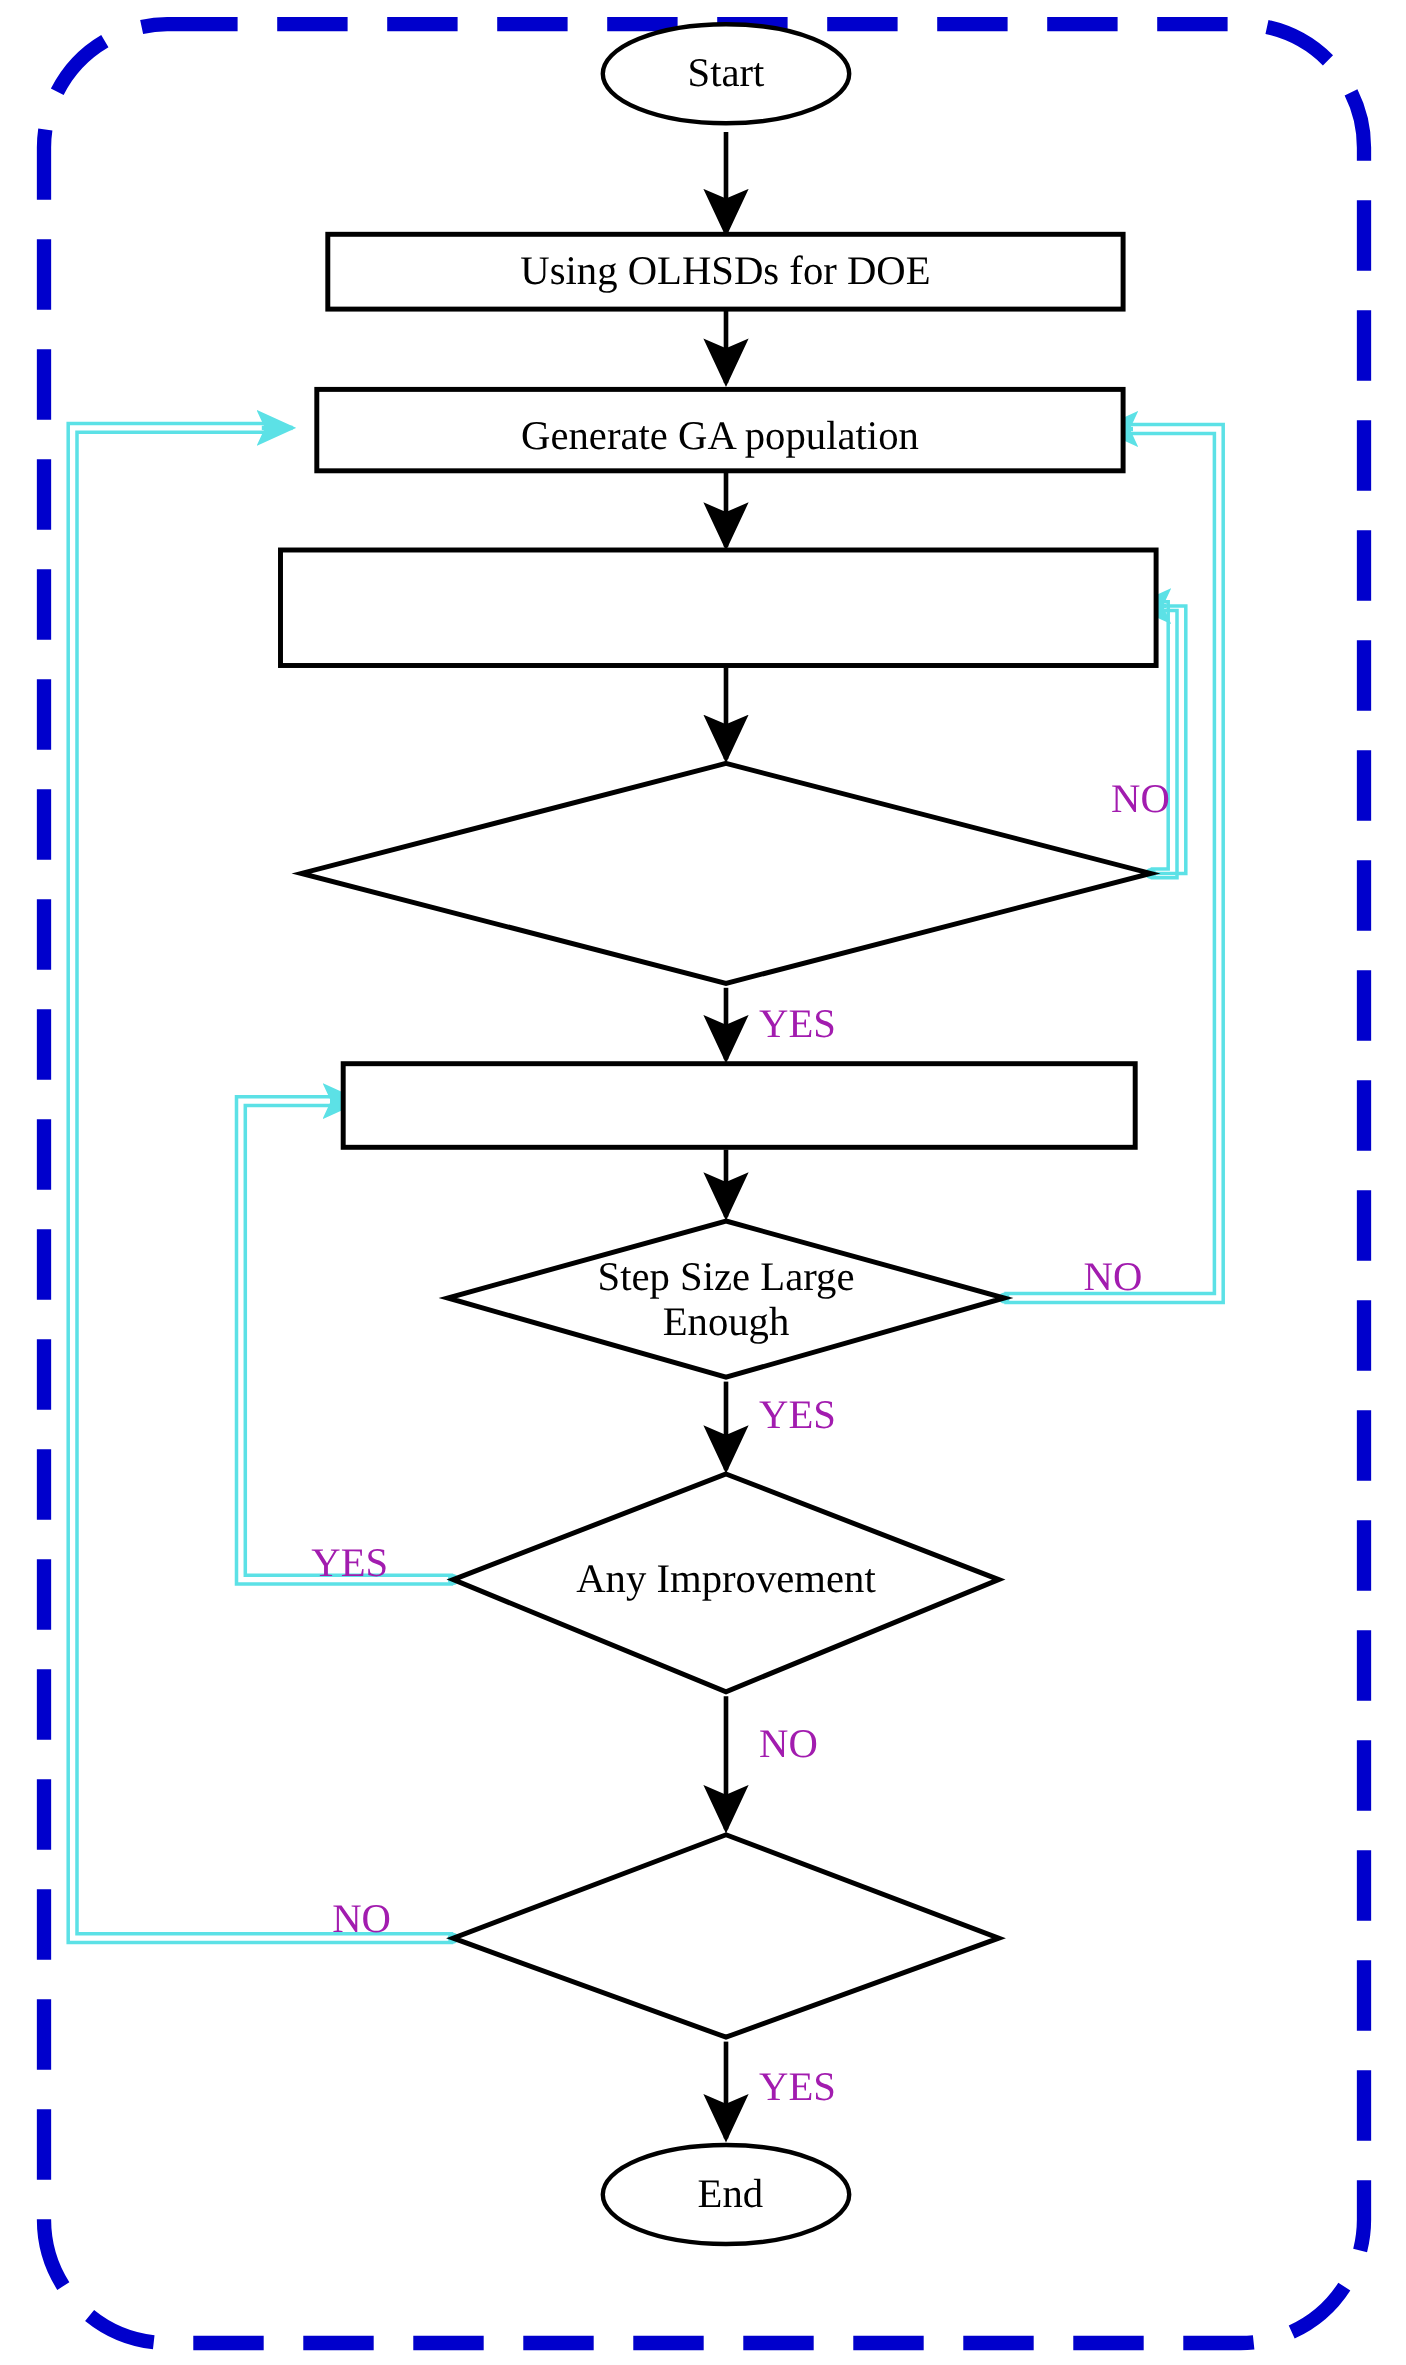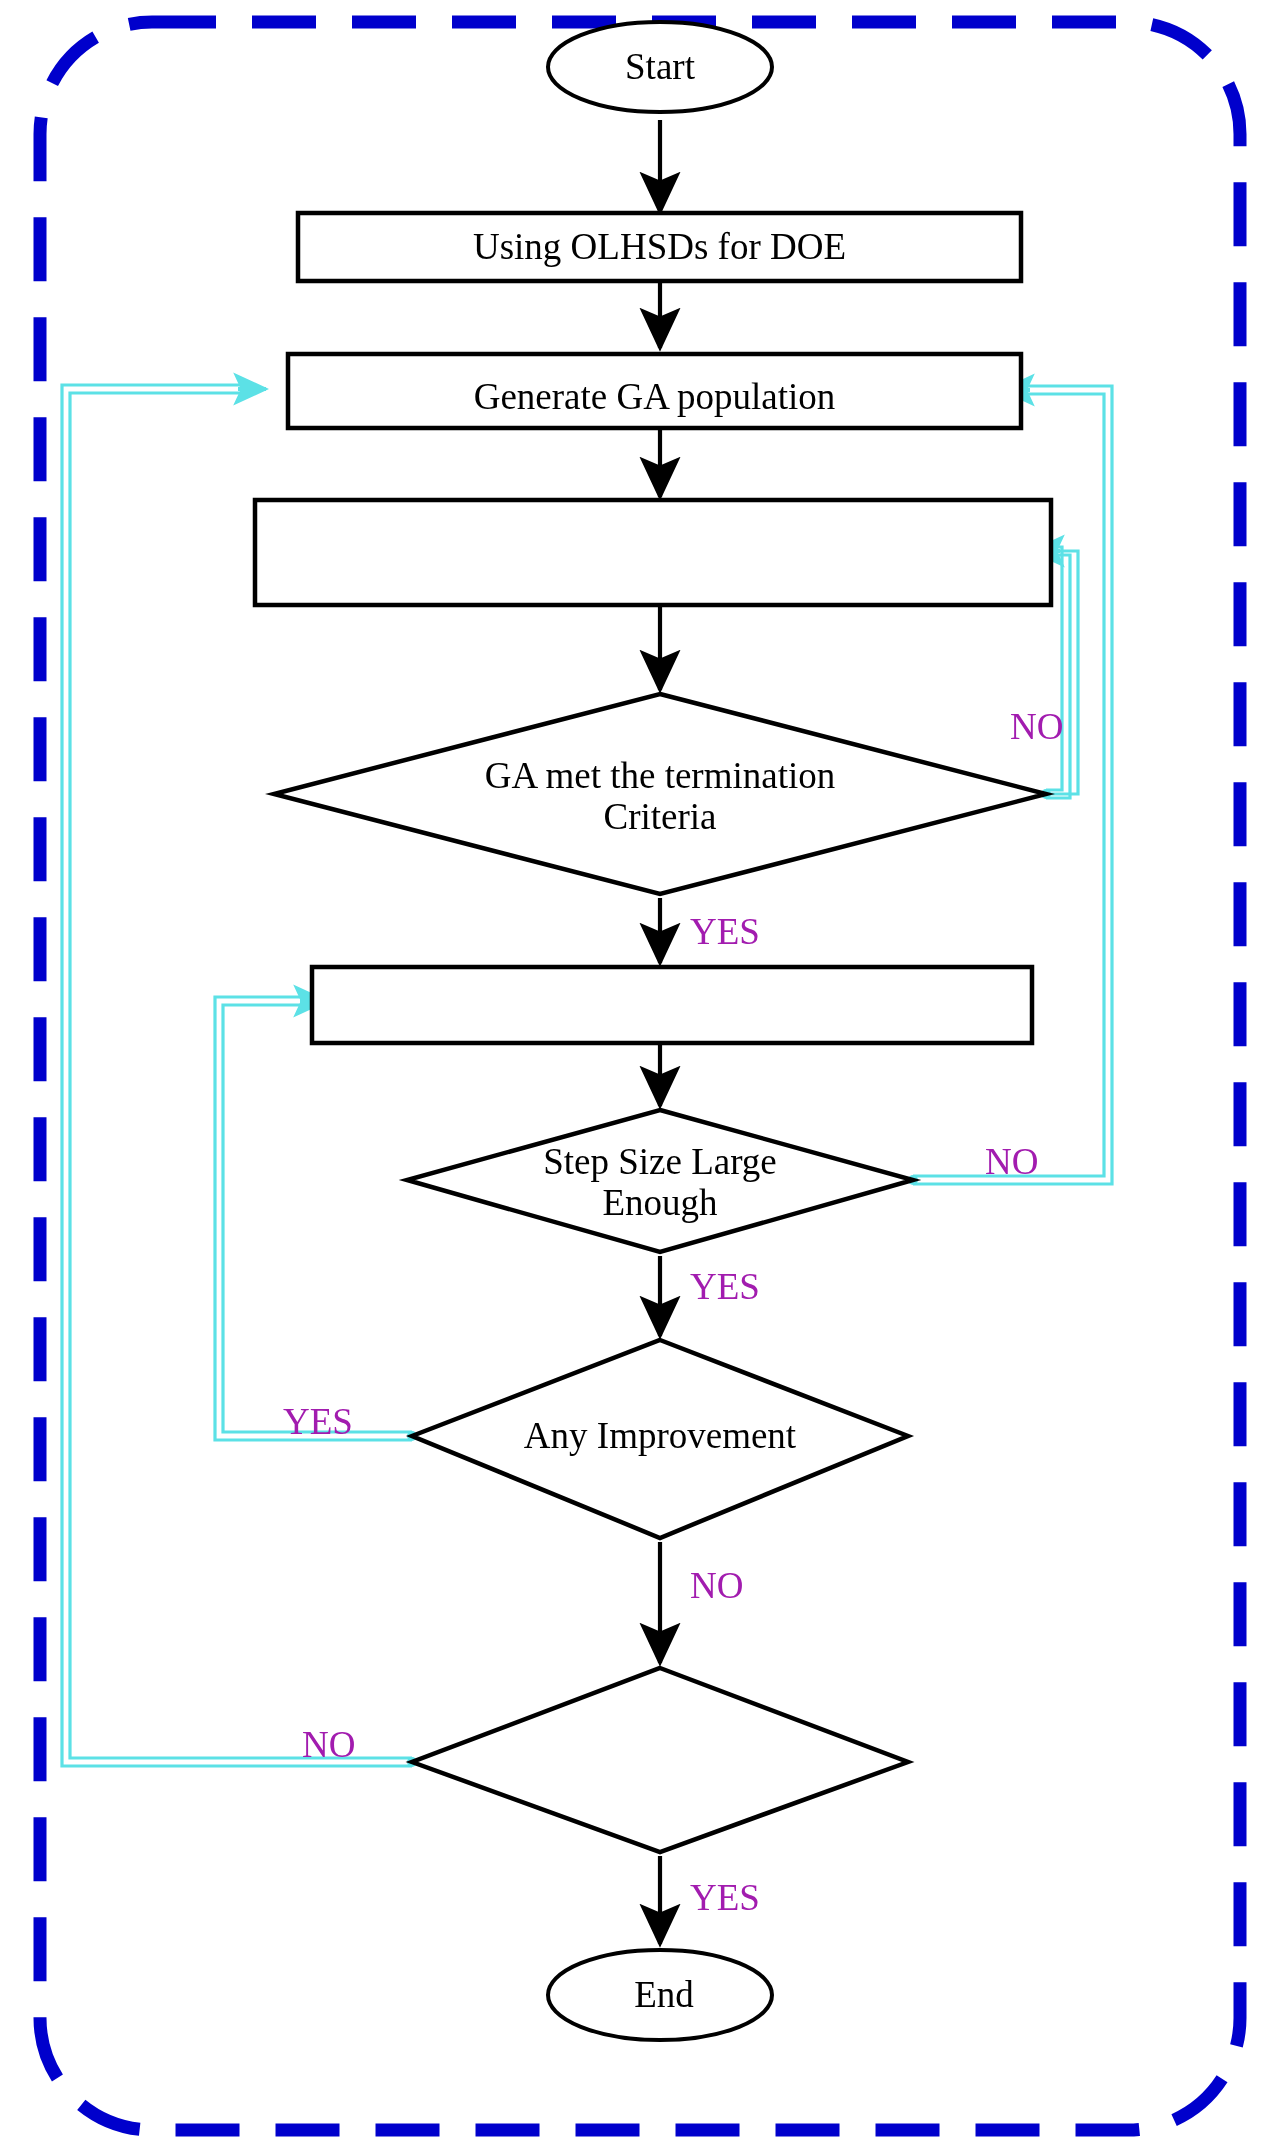--- a/index.html
+++ b/index.html
@@ -130,22 +130,20 @@
     <ellipse cx="660" cy="1995" rx="112" ry="45" fill="#FFFFFF" stroke="#000000" stroke-width="4"></ellipse>
   </svg>
 
   <div class="node-label lbl-start" style="left:548px; top:42px; width:224px; height:50px;">Start</div>
 
   <div class="node-label lbl-process" style="left:298px; top:215px; width:723px; height:64px;">Using OLHSDs for DOE</div>
 
   <div class="node-label lbl-process" style="left:288px; top:356px; width:733px; height:82px;text-align:center;">Generate GA population</div>
 
 
-  <div class="node-label lbl-decision" style="left:380px; top:750px; width:560px; height:92px;">GA met the termination
-Criteria</div>
 
 
   <div class="node-label lbl-decision" style="left:420px; top:1410px; width:480px; height:52px;">Any Improvement</div>
 
   <div class="node-label lbl-decision" style="left:430px; top:1136px; width:460px; height:92px;">Step Size Large
 Enough</div>
 
 
   <div class="node-label lbl-start" style="left:548px; top:1970px; width:232px; height:50px;">End</div>
 

